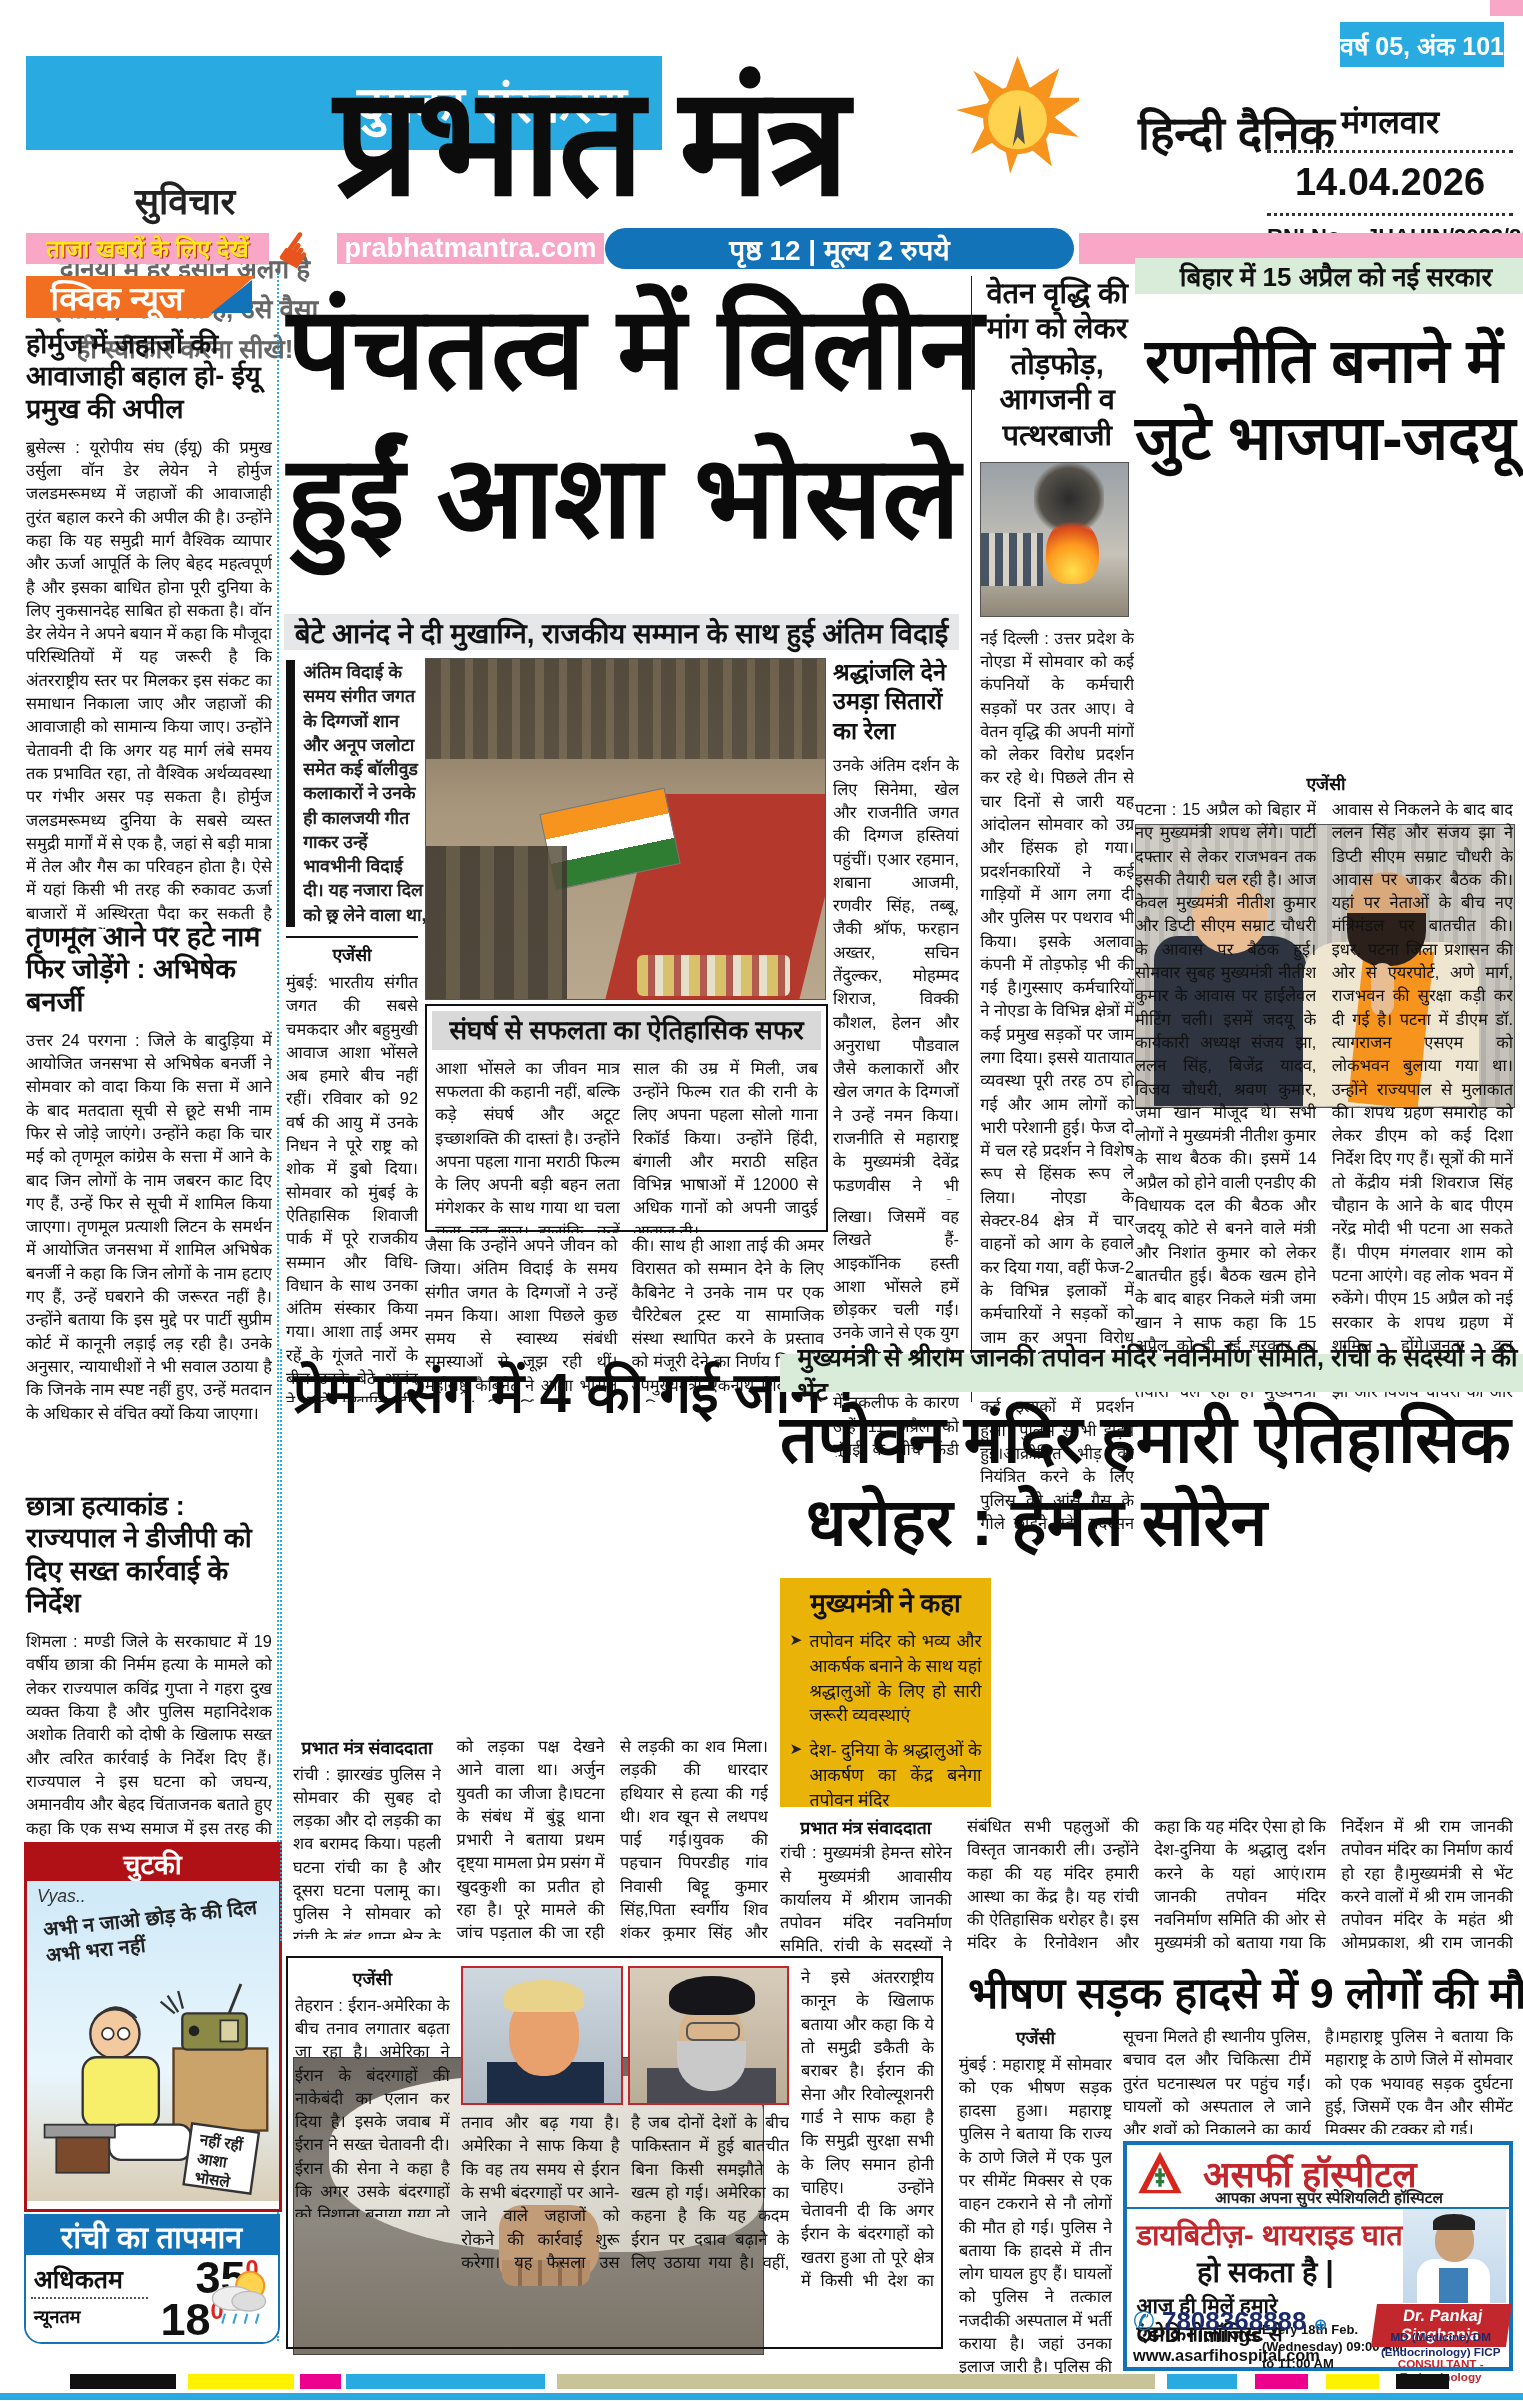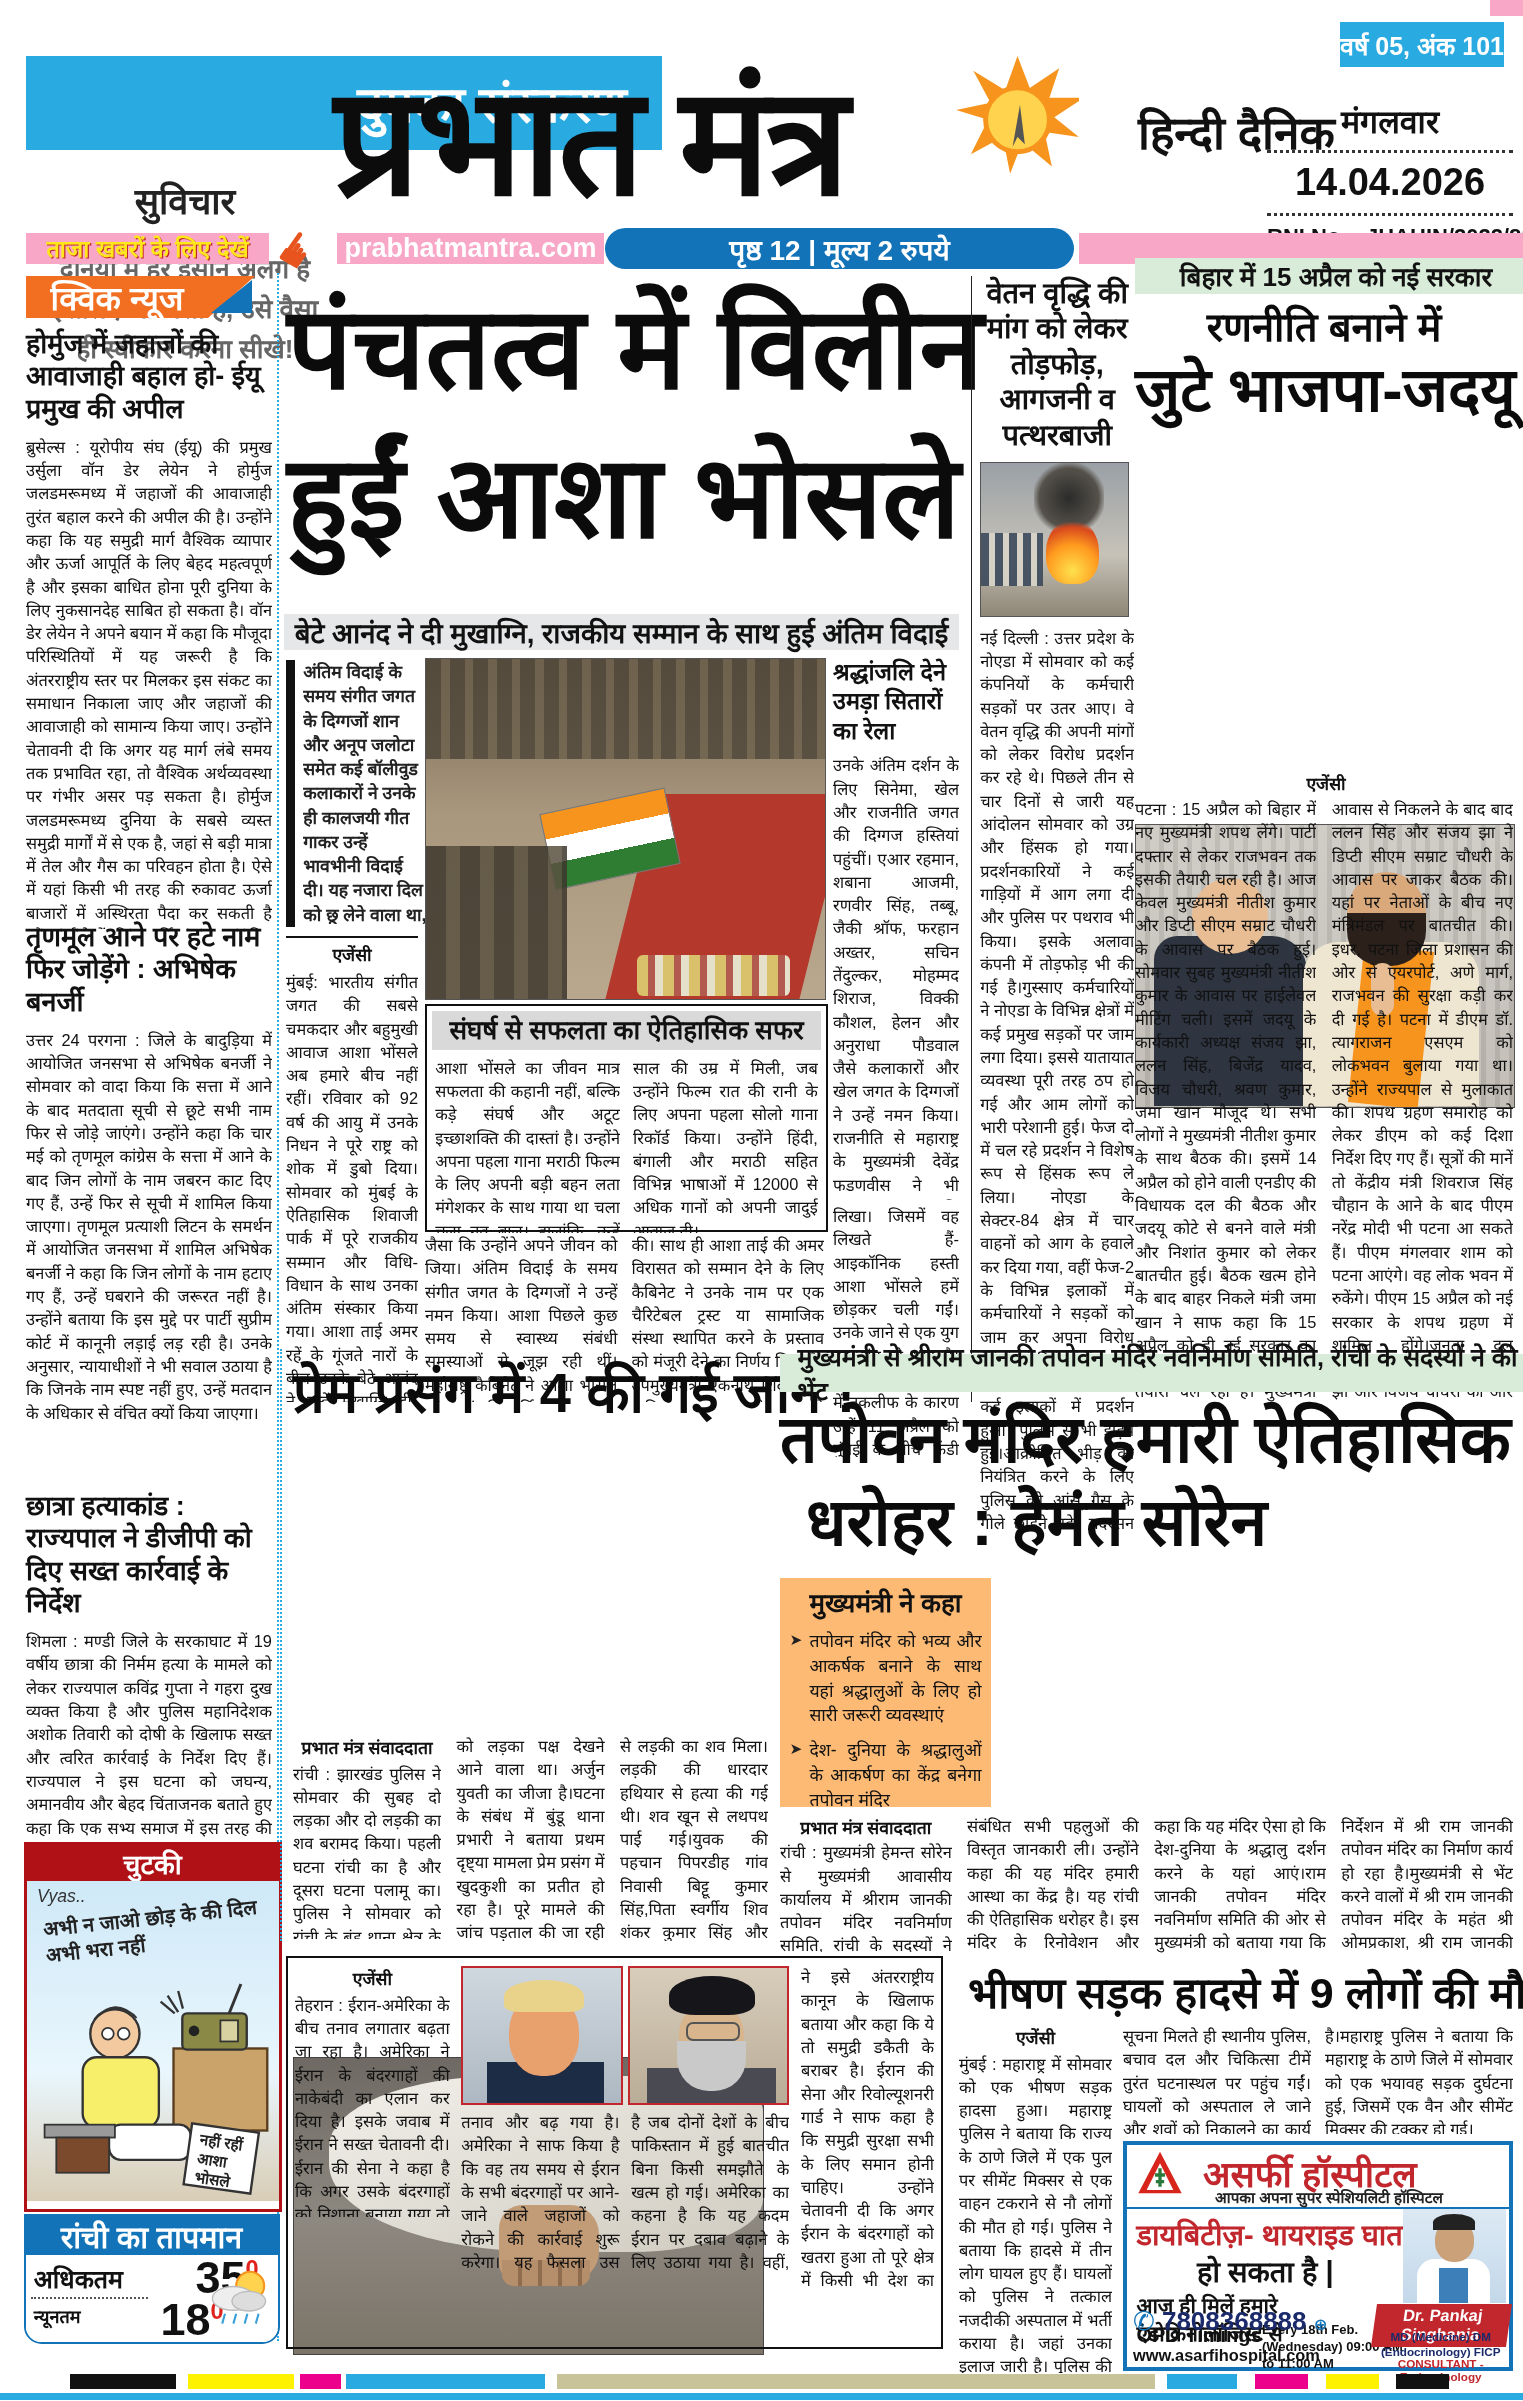--- a/index.html
+++ b/index.html
@@ -199,21 +199,21 @@
       <div style="position:absolute;left:65px;top:56px;width:53px;height:65px;background:radial-gradient(circle at 50% 80%,#ffe14d 0%,#ff9a1f 45%,#d8481d 75%,transparent 85%);border-radius:50% 50% 40% 40%;"></div>
       <div style="position:absolute;left:0;top:70px;width:62px;height:53px;background:repeating-linear-gradient(90deg,#3c4a5d 0 8.2px,#d9d4c8 8.2px 14px);opacity:.9;"></div>
     </div>
     <div class="bodytxt" style="margin-top:9.4px;height:903px;">नई दिल्ली : उत्तर प्रदेश के नोएडा में सोमवार को कई कंपनियों के कर्मचारी सड़कों पर उतर आए। वे वेतन वृद्धि की अपनी मांगों को लेकर विरोध प्रदर्शन कर रहे थे। पिछले तीन से चार दिनों से जारी यह आंदोलन सोमवार को उग्र और हिंसक हो गया। प्रदर्शनकारियों ने कई गाड़ियों में आग लगा दी और पुलिस पर पथराव भी किया। इसके अलावा कंपनी में तोड़फोड़ भी की गई है।गुस्साए कर्मचारियों ने नोएडा के विभिन्न क्षेत्रों में कई प्रमुख सड़कों पर जाम लगा दिया। इससे यातायात व्यवस्था पूरी तरह ठप हो गई और आम लोगों को भारी परेशानी हुई। फेज दो में चल रहे प्रदर्शन ने विशेष रूप से हिंसक रूप ले लिया। नोएडा के सेक्टर-84 क्षेत्र में चार वाहनों को आग के हवाले कर दिया गया, वहीं फेज-2 के विभिन्न इलाकों में कर्मचारियों ने सड़कों को जाम कर अपना विरोध तेज कर दिया। नोएडा के सेक्टर 59, 62, 63 समेत कई इलाकों में प्रदर्शन हुआ। पुलिस से भी झड़प हुई।आक्रोशित भीड़ को नियंत्रित करने के लिए पुलिस को आंसू गैस के गोले छोड़ने पड़े। मदरसन कंपनी के पास क़रीब चार गाड़ियों को किया आग के हवाले किया गया है। इस दौरान वाहनों और निजी संपत्तियों को भी काफी नुकसान पहुंचाया गया।पथराव में पुलिसकर्मी और कमांडों भी घायल हुए हैं। स्थिति को नियंत्रण में लाने के लिए यहां भारी संख्या में पुलिस बल तैनात किया गया है।</div>
   </div>
 
   <div class="abs strip-green" style="left:1135px;top:258px;width:402px;height:36px;display:flex;align-items:center;justify-content:center;">
     <span style="font-size:26px;font-weight:900;">बिहार में 15 अप्रैल को नई सरकार</span>
   </div>
   <div class="abs center" style="left:1135px;top:300px;width:378px;">
-    <div class="hl" style="font-size:40px;line-height:1.35;white-space:nowrap;">रणनीति बनाने में</div>
+    <div class="hl" style="font-size:61px;line-height:1.35;white-space:nowrap;margin-top:20px;">रणनीति बनाने में</div>
     <div class="hl" style="font-size:61px;line-height:1.2;white-space:nowrap;">जुटे भाजपा-जदयू</div>
   </div>
   <div class="abs photo" style="left:1135px;top:482px;width:378px;height:282px;background:linear-gradient(180deg,#d8d6d2 0%,#bdb9b2 100%);border:1.2px solid #555;">
     <div style="position:absolute;inset:0;background:repeating-linear-gradient(90deg,#c9c5bd 0 9.4px,#a8a49c 9.4px 14px);opacity:.5;"></div>
     <div style="position:absolute;left:17.6px;top:111px;width:153px;height:170px;background:#2e3440;border-radius:23.5px 35px 0 0;"></div>
     <div style="position:absolute;left:56px;top:53px;width:76px;height:76px;background:#e8bd93;border-radius:50%;"></div>
     <div style="position:absolute;right:35px;top:117px;width:176px;height:164px;background:#efe6d2;border-radius:35px 35px 0 0;"></div>
     <div style="position:absolute;right:88px;top:123px;width:70px;height:158px;background:#f7941d;transform:rotate(6deg);"></div>
     <div style="position:absolute;right:88px;top:47px;width:79px;height:82px;background:#d9a97c;border-radius:50%;"></div>
     <div style="position:absolute;right:88px;top:88px;width:79px;height:53px;background:#2b211a;border-radius:0 0 35px 35px;"></div>
@@ -241,21 +241,21 @@
     <div class="bodytxt" style="width:33%;height:206px;">से लड़की का शव मिला। लड़की की धारदार हथियार से हत्या की गई थी। शव खून से लथपथ पाई गई।युवक की पहचान पिपरडीह गांव निवासी बिट्टू कुमार सिंह,पिता स्वर्गीय शिव शंकर कुमार सिंह और लड़की की शिनाख्त खुशबू कुमारी (16) पिता दीपक सिंह के रूप में हुई है।लड़की लातेहार के बरवाडीह थाना क्षेत्र के डोरामी की रहने वाली थी। हत्या करने वाला युवक लड़की का बुआ का लड़का था। मृतका ममेरी बहन थी। प्रथम दृष्ट्या दोनों घटनाओं को प्रेम प्रसंग से जोड़कर देखा जा रहा है।</div>
   </div>
 
   <div class="abs strip-green" style="left:780px;top:1354px;width:733px;height:38px;display:flex;align-items:center;padding-left:17.6px;">
     <span style="font-size:25px;font-weight:900;">मुख्यमंत्री से श्रीराम जानकी तपोवन मंदिर नवनिर्माण समिति, रांची के सदस्यों ने की भेंट</span>
   </div>
   <div class="abs" style="left:780px;top:1397px;width:733px;">
     <div class="hl" style="font-size:66px;line-height:1.3;white-space:nowrap;">तपोवन मंदिर हमारी  ऐतिहासिक</div>
     <div class="hl" style="font-size:66px;line-height:1.2;white-space:nowrap;margin-left:26px;">धरोहर : हेमंत सोरेन</div>
   </div>
-  <div class="abs cmbox" style="left:780px;top:1578px;width:211px;height:229px;background:#fdba74;padding:5.9px 9.4px;box-sizing:border-box;">
+  <div class="abs cmbox" style="left:780px;top:1578px;width:211px;height:229px;background:#eab308;padding:5.9px 9.4px;box-sizing:border-box;font-family:Liberation Serif, serif;">
     <div style="text-align:center;font-size:26px;font-weight:900;margin-bottom:9.4px;">मुख्यमंत्री ने कहा</div>
     <ul style="margin:0;padding:0;font-size:17.6px;line-height:1.4;text-align:justify;">
       <li>तपोवन मंदिर को भव्य और आकर्षक बनाने के साथ यहां श्रद्धालुओं के लिए हो सारी जरूरी व्यवस्थाएं</li>
       <li>देश- दुनिया के श्रद्धालुओं के आकर्षण का केंद्र बनेगा तपोवन मंदिर</li>
     </ul>
   </div>
 
   <div class="abs" style="left:780px;top:1815px;width:733px;height:141px;display:flex;gap:15.3px;">
     <div style="width:25%;">
       <div class="byline">प्रभात मंत्र संवाददाता</div>

